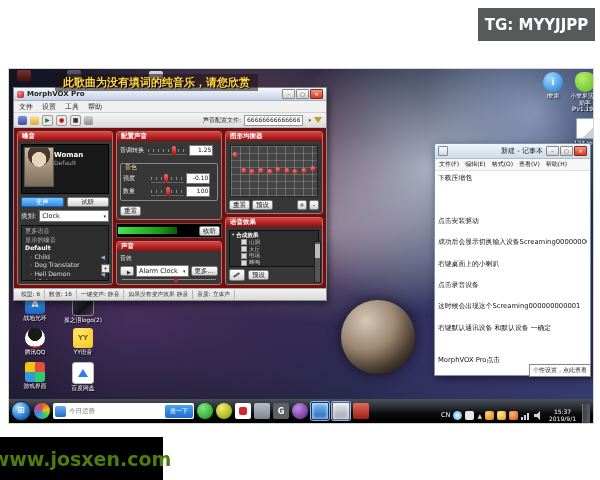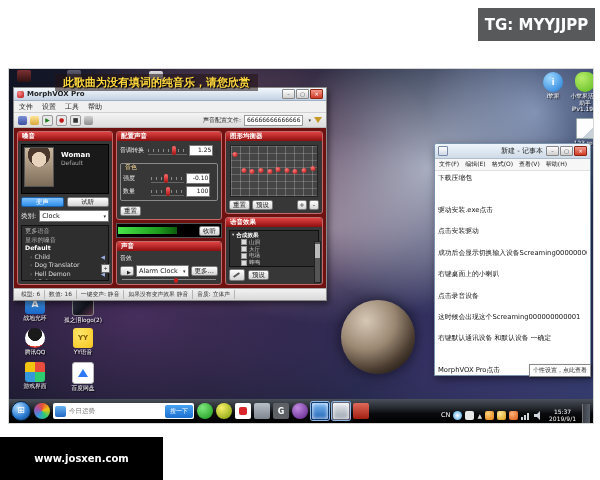--- a/index.html
+++ b/index.html
@@ -2,21 +2,21 @@
 <html><head>
 <meta charset="utf-8">
 <style>
   html,body{margin:0;padding:0;background:#fff;}
   #stage{position:relative;width:600px;height:480px;background:#fff;overflow:hidden;
          font-family:"DejaVu Sans","Liberation Sans",sans-serif;}
   
   #tg-box{position:absolute;left:478px;top:8px;width:117px;height:33px;background:#58595b;
           color:#fff;font-weight:bold;font-size:15px;display:flex;align-items:center;justify-content:center;}
   #site-box{position:absolute;left:0;top:437px;width:163px;height:43px;background:#000;
-            color:#ffffff;font-weight:bold;font-size:10px;display:flex;align-items:center;justify-content:center;}
+            color:#4d7c0f;font-weight:bold;font-size:19px;display:flex;align-items:center;justify-content:center;}
   
   #desktop{position:absolute;left:8px;top:68px;width:584px;height:354px;overflow:hidden;border:1px solid #d5d5d5;
     background:
       radial-gradient(circle at 90% 12%, rgba(200,220,255,.5), transparent 18%),
       radial-gradient(circle at 72% 28%, rgba(235,240,255,.65), transparent 30%),
       radial-gradient(ellipse at 55% 45%, rgba(255,230,240,.35), transparent 35%),
       radial-gradient(ellipse at 38% 28%, rgba(219,128,166,.55), transparent 42%),
       radial-gradient(ellipse at 22% 70%, rgba(130,70,150,.45), transparent 40%),
       radial-gradient(ellipse at 78% 78%, rgba(90,60,150,.4), transparent 42%),
       linear-gradient(100deg,#121524,#1a2136 55%,#2c3c64);}
@@ -65,21 +65,21 @@
   .mvx-client{flex:1;display:flex;gap:3px;padding:3px;min-height:0;}
   .col{display:flex;flex-direction:column;gap:3px;min-height:0;}
   .col-voice{width:96px;}
   .col-mid{width:106px;}
   .col-right{flex:1;}
   .panel{display:flex;flex-direction:column;min-height:0;border:1px solid #c46a6a;border-radius:3px;overflow:hidden;background:#373737;}
   .phead{height:9px;line-height:9px;background:linear-gradient(#e04343,#8d0f0f);color:#fff;font-size:6.5px;
          font-weight:bold;padding:0 4px;flex:0 0 auto;}
   .pbody{flex:1;padding:3px;display:flex;flex-direction:column;gap:3px;min-height:0;position:relative;}
   
-  .profile-card{height:44px;background:#191919;border:1px solid #000;display:flex;gap:7px;padding:2px;}
+  .profile-card{height:44px;background:#191919;border:1px solid #000;display:flex;gap:0;padding:2px;}
   .avatar{width:28px;height:38px;border:1px solid #555;
     background:radial-gradient(circle at 50% 30%, #e8d3bd 0 24%, transparent 25%),
                radial-gradient(circle at 50% 18%, #4a382c 0 32%, transparent 33%),
                linear-gradient(#cab79f,#7d6c58);}
   .pc-name{font-size:7px;color:#fff;font-weight:bold;margin-top:4px;}
   .pc-sub{font-size:6px;color:#aaa;}
   .btn-row{display:flex;gap:3px;}
   .btn-row .btn{flex:1;}
   .cat-row{display:flex;align-items:center;gap:3px;}
   .cat-label{font-size:6.5px;color:#eee;}
@@ -552,21 +552,20 @@
           <span class="np-mitem">编辑(E)</span>
           <span class="np-mitem">格式(O)</span>
           <span class="np-mitem">查看(V)</span>
           <span class="np-mitem">帮助(H)</span>
         </div>
       <div class="np-body">
 
       <div class="nline">下载压缩包</div>
           <div class="nline"></div>
           <div class="nline"></div>
-          <div class="nline">驱动安装.exe点击</div>
           <div class="nline"></div>
           <div class="nline">点击安装驱动</div>
           <div class="nline"></div>
           <div class="nline">成功后会显示切换输入设备Screaming0000000000</div>
           <div class="nline"></div>
           <div class="nline">右键桌面上的小喇叭</div>
           <div class="nline"></div>
           <div class="nline">点击录音设备</div>
           <div class="nline"></div>
           <div class="nline">这时候会出现这个Screaming000000000001</div>

